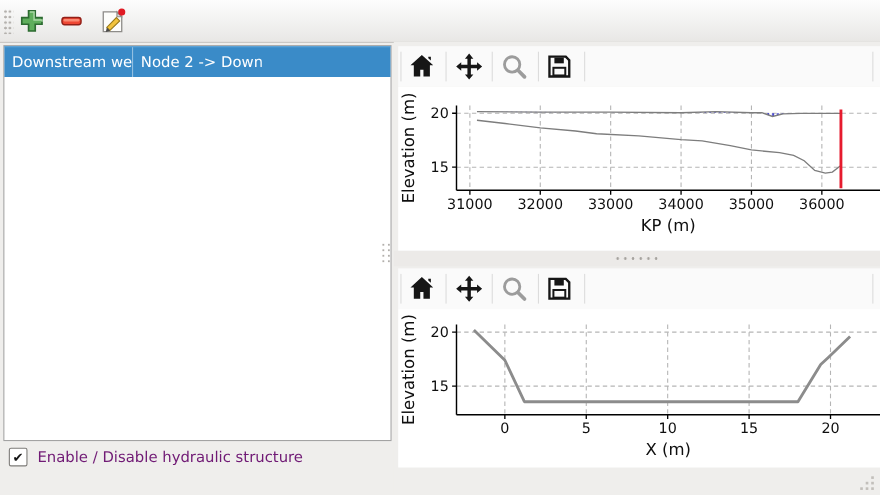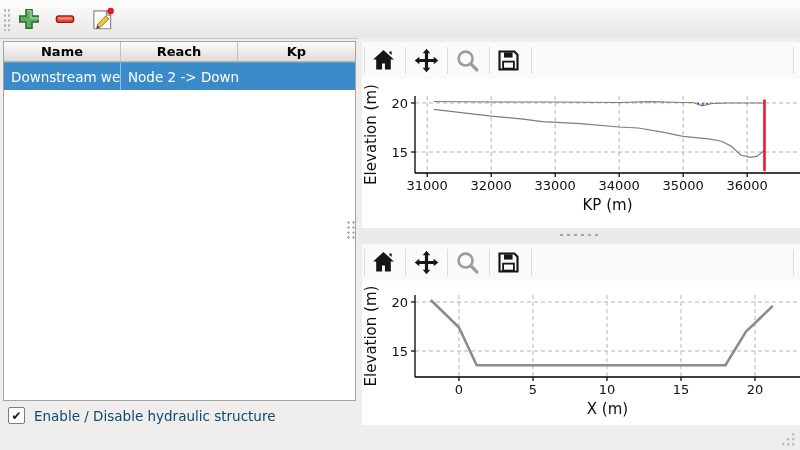--- a/index.html
+++ b/index.html
@@ -28,21 +28,21 @@
     border-top:1px solid #5da3d6;box-sizing:border-box;}
   .rcell{flex:0 0 117px;display:flex;align-items:center;padding-left:7px;box-sizing:border-box;
     font-size:13.5px;border-right:1px solid rgba(255,255,255,.45);overflow:hidden;white-space:nowrap;}
   .rcell:last-child{border-right:none;}
 
   
   #enable-row{left:8px;top:407px;display:flex;align-items:center;gap:9px;}
   #enable-box{width:15px;height:15px;background:#fff;border:1px solid #7e7c79;border-radius:2px;
     display:flex;align-items:center;justify-content:center;font-size:12px;font-weight:bold;
     color:#151515;cursor:pointer;line-height:1;}
-  #enable-label{font-size:13.5px;color:#0c4a6e;}
+  #enable-label{font-size:13.5px;color:#701a75;}
 
   
   #right-panel{left:358px;top:38px;width:442px;height:412px;background:#efeeec;}
   .mpl-toolbar{position:absolute;left:4px;width:438px;height:37px;background:#fafafa;}
   .mpl-toolbar .sep{position:absolute;top:5px;width:1px;height:27px;background:#dcdcdc;}
   .mplbtn{position:absolute;top:5px;width:27px;height:27px;border:none;background:transparent;
     padding:0;cursor:pointer;}
   .mplbtn svg{width:100%;height:100%;display:block;}
   .canvas{position:absolute;left:4px;width:438px;background:#fff;}
   svg text{font-family:"DejaVu Sans",sans-serif;fill:#0f0f0f;}
@@ -76,25 +76,20 @@
       <path d="M4.5 4.5 H16 l4 4 V21 H4.5z" fill="#fdfdfb" stroke="#8e8c89" stroke-width="1.1"></path>
       <path d="M16 4.5 v4 h4z" fill="#dcdad6" stroke="#8e8c89" stroke-width="1"></path>
       <path d="M7.5 17.5 L15.5 9.2 l2.8 2.8 -8.3 8z" fill="#f2c33c" stroke="#9a7b1c" stroke-width="0.9"></path>
       <path d="M7.5 17.5 l-0.9 3.8 3.7-1z" fill="#4a4a4a"></path>
       <circle cx="20" cy="4.6" r="3" fill="#e01b24"></circle>
     </svg></span>
   </button>
 </div>
 
 <div id="structures-table" class="abs">
-  <div id="table-header">
-    <div class="hcell">Name</div>
-    <div class="hcell">Reach</div>
-    <div class="hcell">Kp</div>
-  </div>
   <div id="table-row-0">
     <div class="rcell">Downstream weir</div>
     <div class="rcell">Node 2 -&gt; Down…</div>
   </div>
 </div>
 
 <div id="enable-row" class="abs">
   <div id="enable-box">
     <span>✔</span>
   </div>

